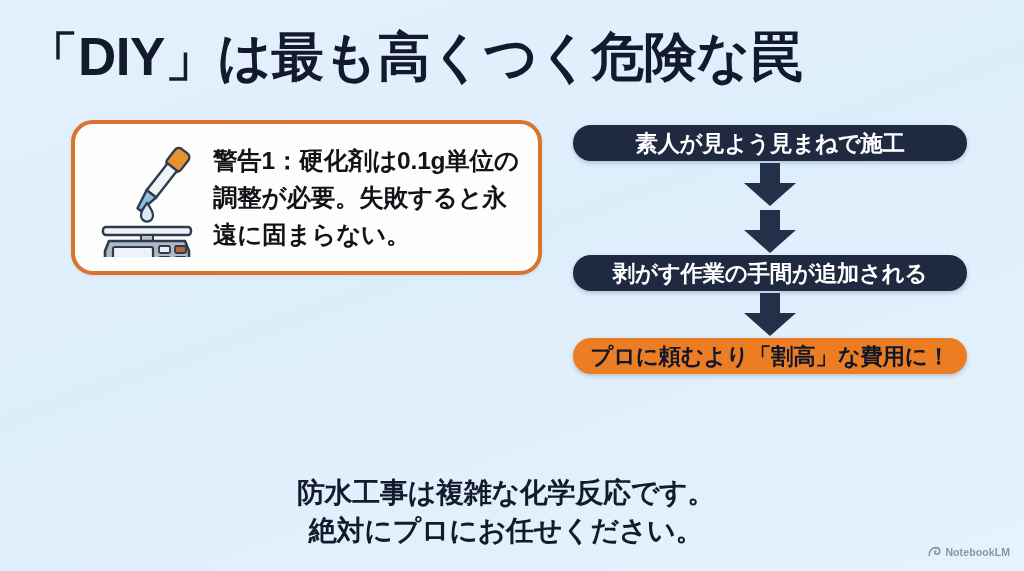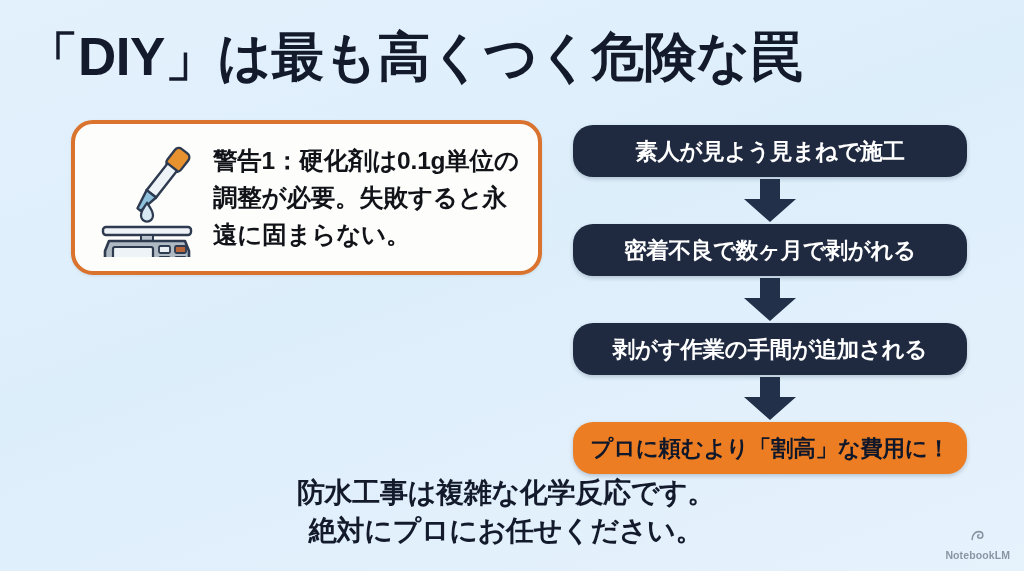--- a/index.html
+++ b/index.html
@@ -53,21 +53,21 @@
     line-height:37px;
     color:#111318;
     letter-spacing:-0.2px;
     padding-left:4px;
   }
 
   
   .flow { position:absolute; left:573px; top:125px; width:394px; }
 
   .flow-box {
-    width:394px; height:52px;
+    width:394px; height:36px;
     border-radius:20px;
     display:flex; align-items:center; justify-content:center;
     font-size:22.5px;
     font-weight:700;
     letter-spacing:-0.3px;
     box-shadow:0 2px 4px rgba(25,40,70,.22);
   }
   .flow-box.dark { background:#1f2a40; color:#ffffff; }
   .flow-box.accent { background:#ed7d22; color:#0f172a; }
 
@@ -86,21 +86,20 @@
     line-height:38px;
     color:#131a2b;
     letter-spacing:-0.3px;
   }
 
   
   .watermark {
     position:absolute; right:14px; bottom:10px;
     display:flex; align-items:center; gap:4px;
     opacity:.55;
-    flex-direction:column;
   }
   .watermark .wm-label {
     font-size:10.5px;
     font-weight:600;
     color:#3d4a5c;
     letter-spacing:.1px;
   }
 </style>
 </head>
 <body>
@@ -146,23 +145,20 @@
   <div class="flow-box dark">
     <span>素人が見よう見まねで施工</span>
   </div>
 
   <div class="arrow-wrap">
     <svg width="56" height="44" viewBox="0 0 56 44">
       <path d="M18 0 L38 0 L38 20 L54 20 L28 43 L2 20 L18 20 Z" fill="#22304a"></path>
     </svg>
   </div>
 
-  <div class="flow-box dark">
-    <span>密着不良で数ヶ月で剥がれる</span>
-  </div>
 
   <div class="arrow-wrap">
     <svg width="56" height="44" viewBox="0 0 56 44">
       <path d="M18 0 L38 0 L38 20 L54 20 L28 43 L2 20 L18 20 Z" fill="#22304a"></path>
     </svg>
   </div>
 
   <div class="flow-box dark">
     <span>剥がす作業の手間が追加される</span>
   </div>

